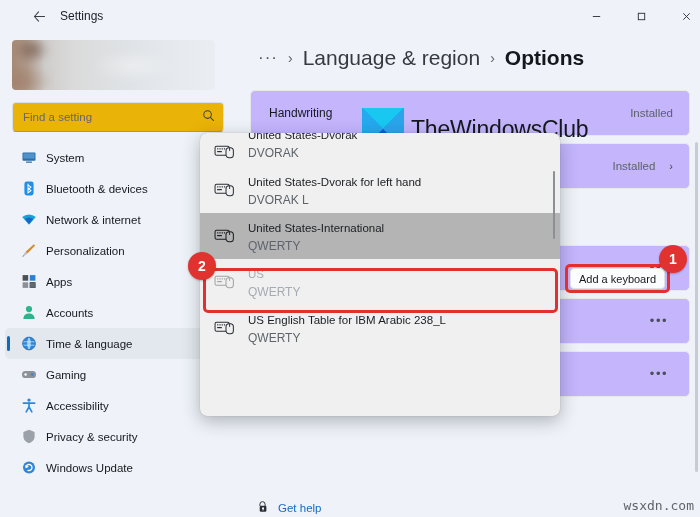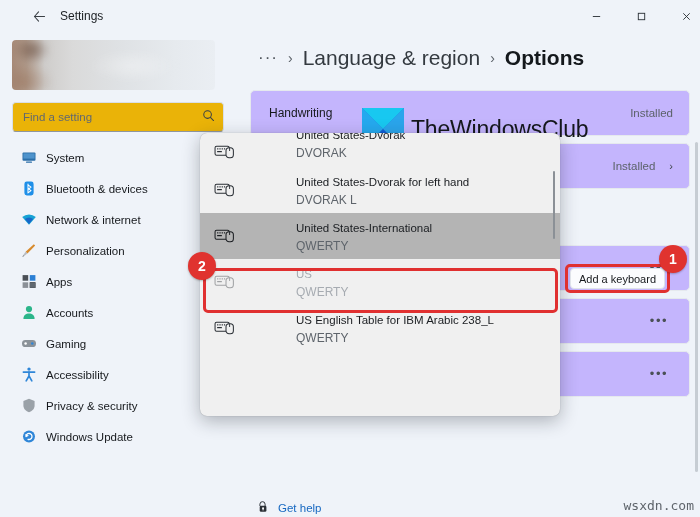--- a/index.html
+++ b/index.html
@@ -162,21 +162,20 @@
     border-radius: 7px;
     box-shadow: 0 5px 18px rgba(20,25,35,.30), 0 0 1px rgba(0,0,0,.35);
     overflow: hidden;
     z-index: 20;
   }
   .fly-list { position: relative; }
   .fly-item {
     height: 46px;
     display: flex; align-items: center;
     padding-left: 14px;
-    gap: 48px;
   }
   .fly-item.first { margin-top: -18px; height: 52px; align-items: flex-end; padding-bottom: 6px; }
   .fly-item.selected { background: #b4b4b4; }
   .fly-ico { width: 34px; display: flex; align-items: center; }
   .fly-text .t1 { font-size: 11.5px; color: #1a1d21; line-height: 14px; }
   .fly-text .t2 { font-size: 12px; color: #5e646b; line-height: 14px; margin-top: 1px; }
   .fly-item.disabled .t1 { color: #a6abb1; }
   .fly-item.disabled .t2 { color: #a6abb1; }
   .fly-item.disabled .fly-ico { opacity: .40; }
 
@@ -355,20 +354,31 @@
       <div class="navitem">
         <span class="navicon">
           <svg width="16" height="16" viewBox="0 0 16 16">
             <circle cx="8" cy="4.6" r="3.1" fill="#2bb58a"></circle>
             <path d="M2.4 14.4 C2.4 10.6 5 9 8 9 C11 9 13.6 10.6 13.6 14.4 Z" fill="#2bb58a"></path>
           </svg>
         </span>
         <span>Accounts</span>
       </div>
 
+      <div class="navitem active">
+        <span class="navicon">
+          <svg width="16" height="16" viewBox="0 0 16 16">
+            <circle cx="8" cy="8" r="6.4" fill="#2f86d8"></circle>
+            <path d="M8 1.6 C5.6 4 5.6 12 8 14.4 C10.4 12 10.4 4 8 1.6 Z" fill="#9fd0f2"></path>
+            <path d="M1.8 6.3 H14.2 M1.8 9.7 H14.2" stroke="#fff" stroke-width=".7" opacity=".8"></path>
+            <circle cx="8" cy="8" r="6.4" fill="none" stroke="#1f6bb3" stroke-width=".8"></circle>
+          </svg>
+        </span>
+        <span>Time &amp; language</span>
+      </div>
 
       <div class="navitem">
         <span class="navicon">
           <svg width="16" height="16" viewBox="0 0 16 16">
             <rect x="1" y="4.6" width="14" height="7" rx="3.4" fill="#8b9299"></rect>
             <circle cx="4.6" cy="8.1" r="1.25" fill="#fff"></circle>
             <circle cx="11.3" cy="8.1" r="1.25" fill="#2f86d8"></circle>
           </svg>
         </span>
         <span>Gaming</span>

